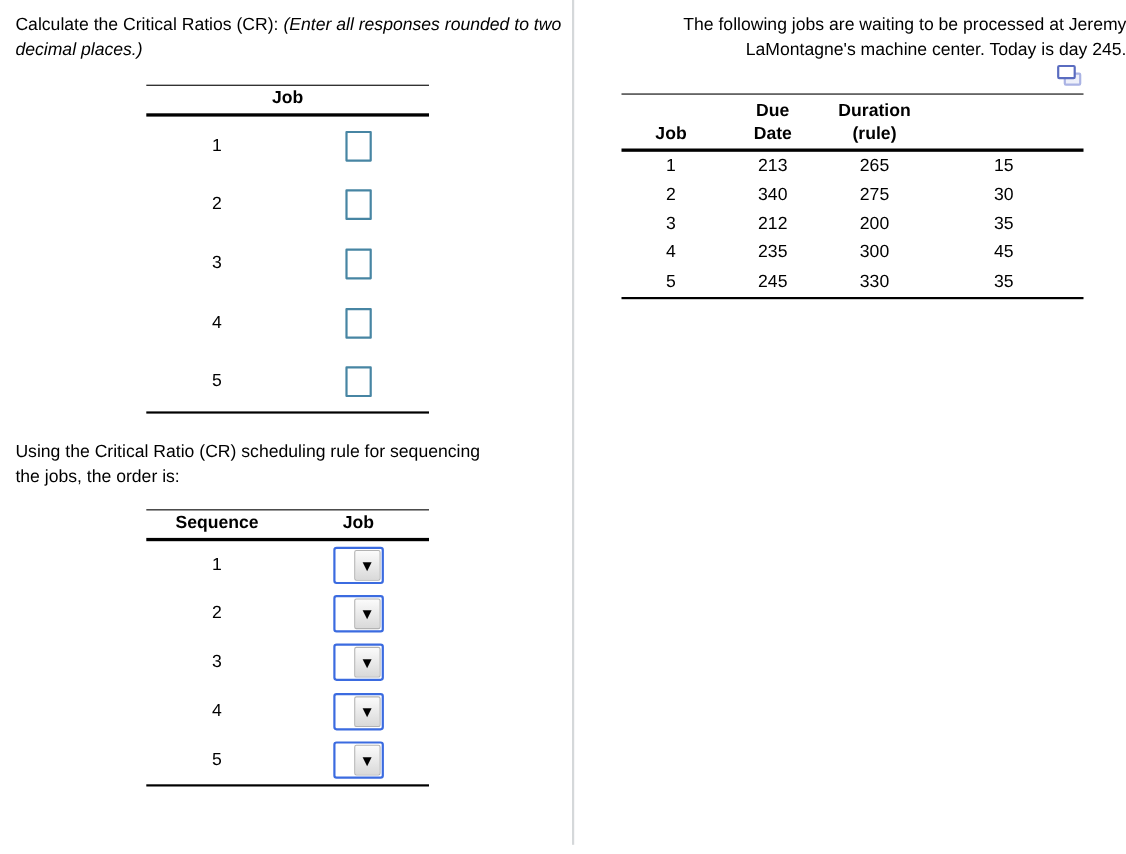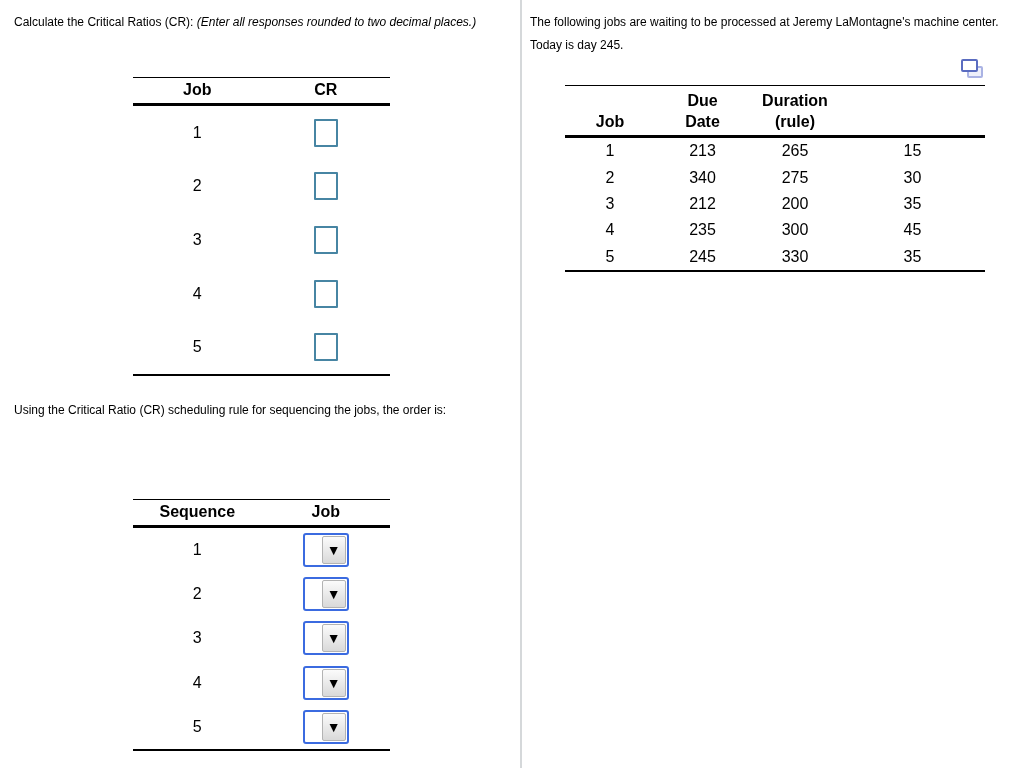--- a/index.html
+++ b/index.html
@@ -15,21 +15,21 @@
   #divider {
     position: absolute;
     left: 520px; top: 0;
     width: 2px; height: 768px;
     background: var(--divider, #d5d8da);
   }
 
   
   .prompt {
     position: absolute;
-    font-size: 12px;
+    font-size: 16px;
     line-height: 23px;
   }
   .italic { font-style: italic; }
 
   
   .qtable {
     position: absolute;
     width: 257px;
     border-top: 1.5px solid #000;
     border-bottom: 2.5px solid #000;
@@ -143,21 +143,20 @@
 
 <div id="divider"></div>
 
 <div class="prompt" style="left:14px; top:11px; width:500px;">
   <span>Calculate the Critical Ratios (CR): </span><span class="italic">(Enter all responses rounded to two decimal places.)</span>
 </div>
 
 <div class="qtable" id="cr-table" style="left:133px; top:77px;">
   <div class="thead">
     <div class="cell">Job</div>
-    <div class="cell">CR</div>
   </div>
   <div class="row">
     <div class="cell">1</div>
     <div class="cell">
         <input type="text" class="cr-input" style="">
       </div>
   </div>
   <div class="row">
     <div class="cell">2</div>
     <div class="cell">
@@ -179,21 +178,21 @@
   <div class="row">
     <div class="cell">5</div>
     <div class="cell">
         <input type="text" class="cr-input" style="">
       </div>
   </div>
 </div>
 
 <div class="prompt" style="left:14px; top:399px; width:440px;">Using the Critical Ratio (CR) scheduling rule for sequencing the jobs, the order is:</div>
 
-<div class="qtable" id="seq-table" style="left:133px; top:463px;margin-top:36px;">
+<div class="qtable" id="seq-table" style="left:133px; top:463px;">
   <div class="thead">
     <div class="cell">Sequence</div>
     <div class="cell">Job</div>
   </div>
   <div class="row">
     <div class="cell">1</div>
     <div class="cell">
       <div class="job-select">
         <span class="select-value"></span>
         <span class="select-button">▼</span>
@@ -231,21 +230,21 @@
     <div class="cell">5</div>
     <div class="cell">
       <div class="job-select">
         <span class="select-value"></span>
         <span class="select-button">▼</span>
       </div>
     </div>
   </div>
 </div>
 
-<div class="prompt" style="left:530px; top:11px; width:494px;">The following jobs are waiting to be processed at Jeremy LaMontagne's machine center. Today is day 245.</div>
+<div class="prompt" style="left:530px; top:11px; width:494px;text-align:right;">The following jobs are waiting to be processed at Jeremy LaMontagne's machine center. Today is day 245.</div>
 
 <svg id="copy-icon" viewBox="0 0 28 28">
   <rect class="icon-back" x="10" y="11" width="14" height="10" rx="1"></rect>
   <rect class="icon-front" x="4" y="4" width="15" height="11" rx="1"></rect>
 </svg>
 
 <div id="jobs-table">
   <div class="thead">
     <div class="hcell">Job</div>
     <div class="hcell">

